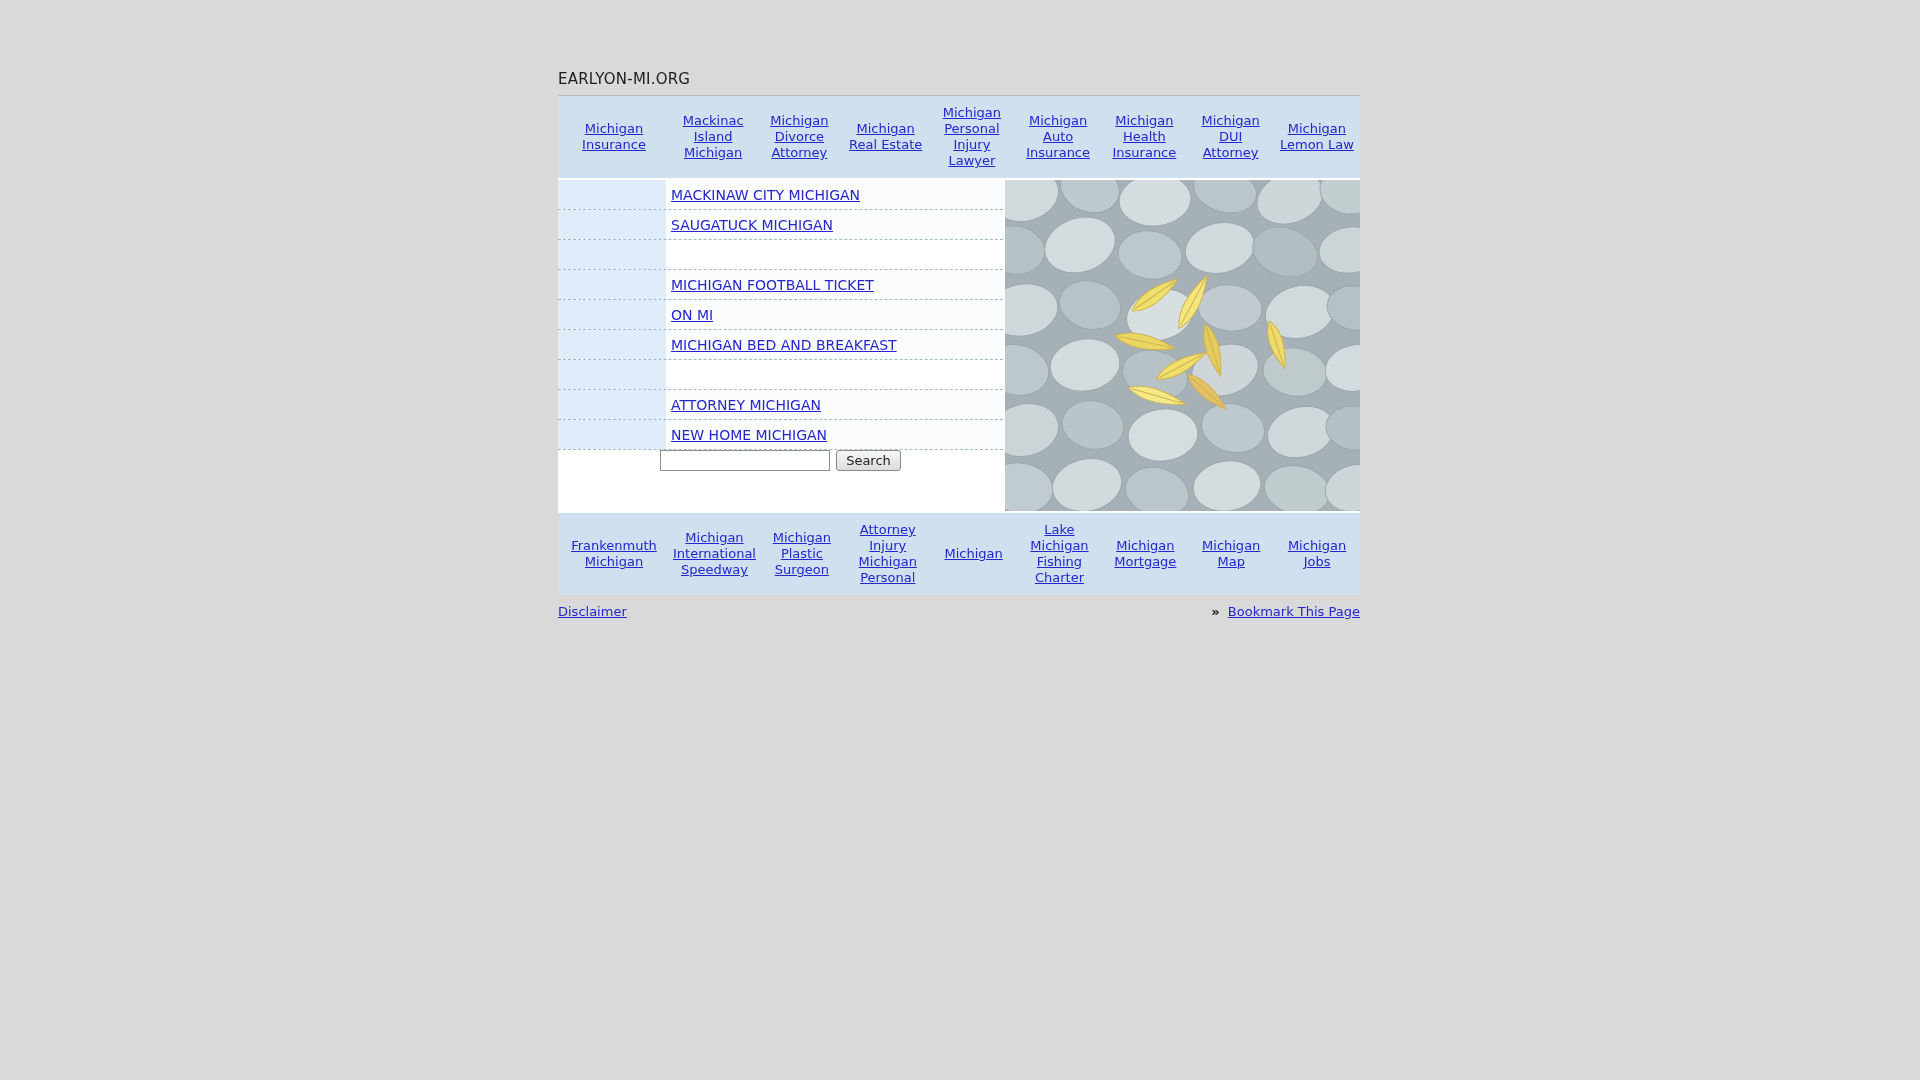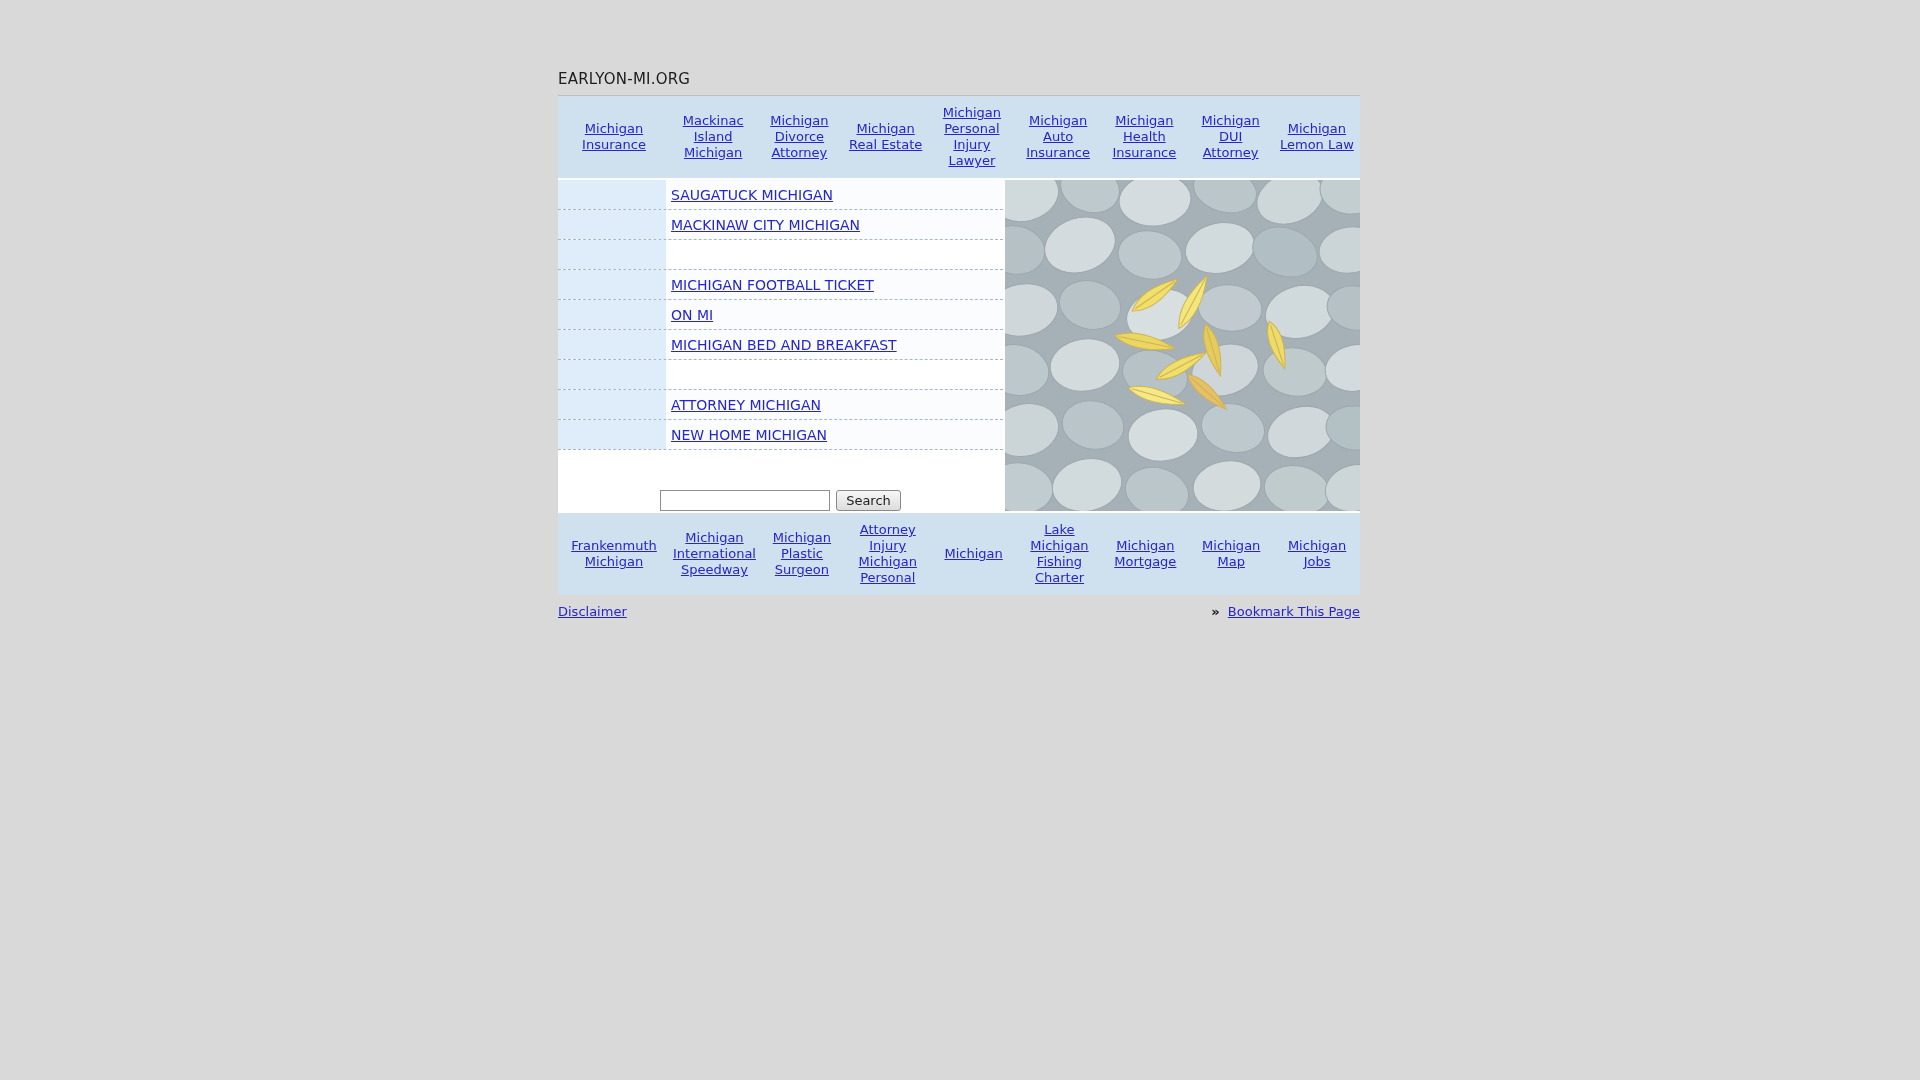--- a/index.html
+++ b/index.html
@@ -68,21 +68,21 @@
     background:#fbfcfe;
     display:flex;
     align-items:center;
     padding-left:3px;
     font-size:14px;
   }
   .search-row {
     height:61px;
     background:#ffffff;
     display:flex;
-    align-items:flex-end;
+    align-items:flex-start;
     justify-content:center;
     gap:6px;
   }
   .search-input {
     width:170px;
     height:21px;
     border:1px solid #8f8f8f;
     background:#ffffff;
     font-size:13px;
     padding:0 3px;
@@ -131,27 +131,27 @@
     <div class="nav-cell"><a>Michigan Health Insurance</a></div>
     <div class="nav-cell"><a>Michigan DUI Attorney</a></div>
     <div class="nav-cell"><a>Michigan Lemon Law</a></div>
   </div>
 
   <div class="main">
     <div class="rows-col">
       <div class="row">
         <div class="row-left"></div>
         <div class="row-main">
+            <a>MACKINAW CITY MICHIGAN</a>
+          </div>
+      </div>
+      <div class="row">
+        <div class="row-left"></div>
+        <div class="row-main">
             <a>SAUGATUCK MICHIGAN</a>
-          </div>
-      </div>
-      <div class="row">
-        <div class="row-left"></div>
-        <div class="row-main">
-            <a>MACKINAW CITY MICHIGAN</a>
           </div>
       </div>
       <div class="row">
         <div class="row-left"></div>
       </div>
       <div class="row">
         <div class="row-left"></div>
         <div class="row-main">
             <a>MICHIGAN FOOTBALL TICKET</a>
           </div>

